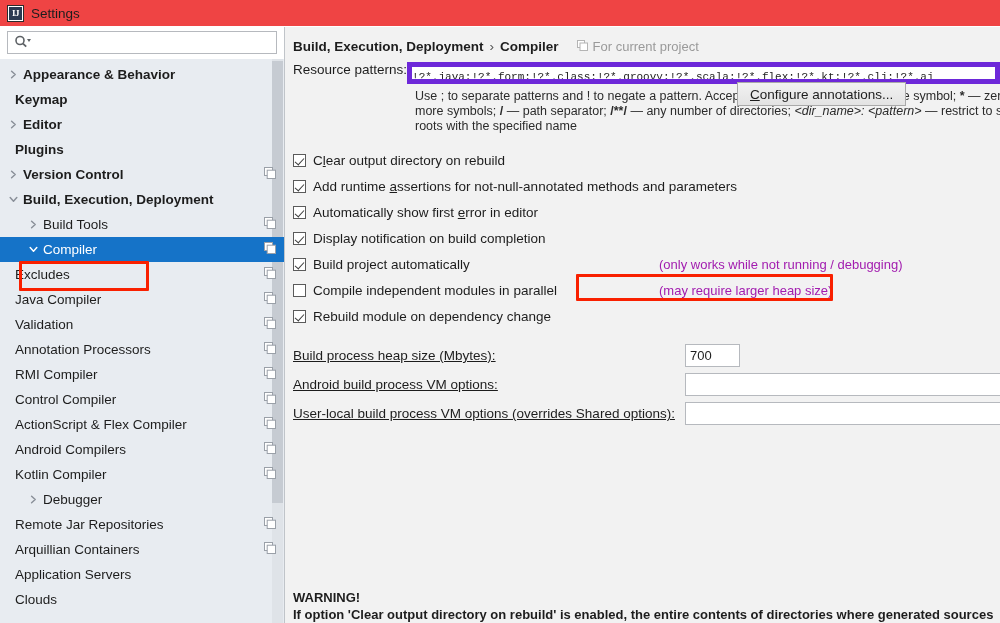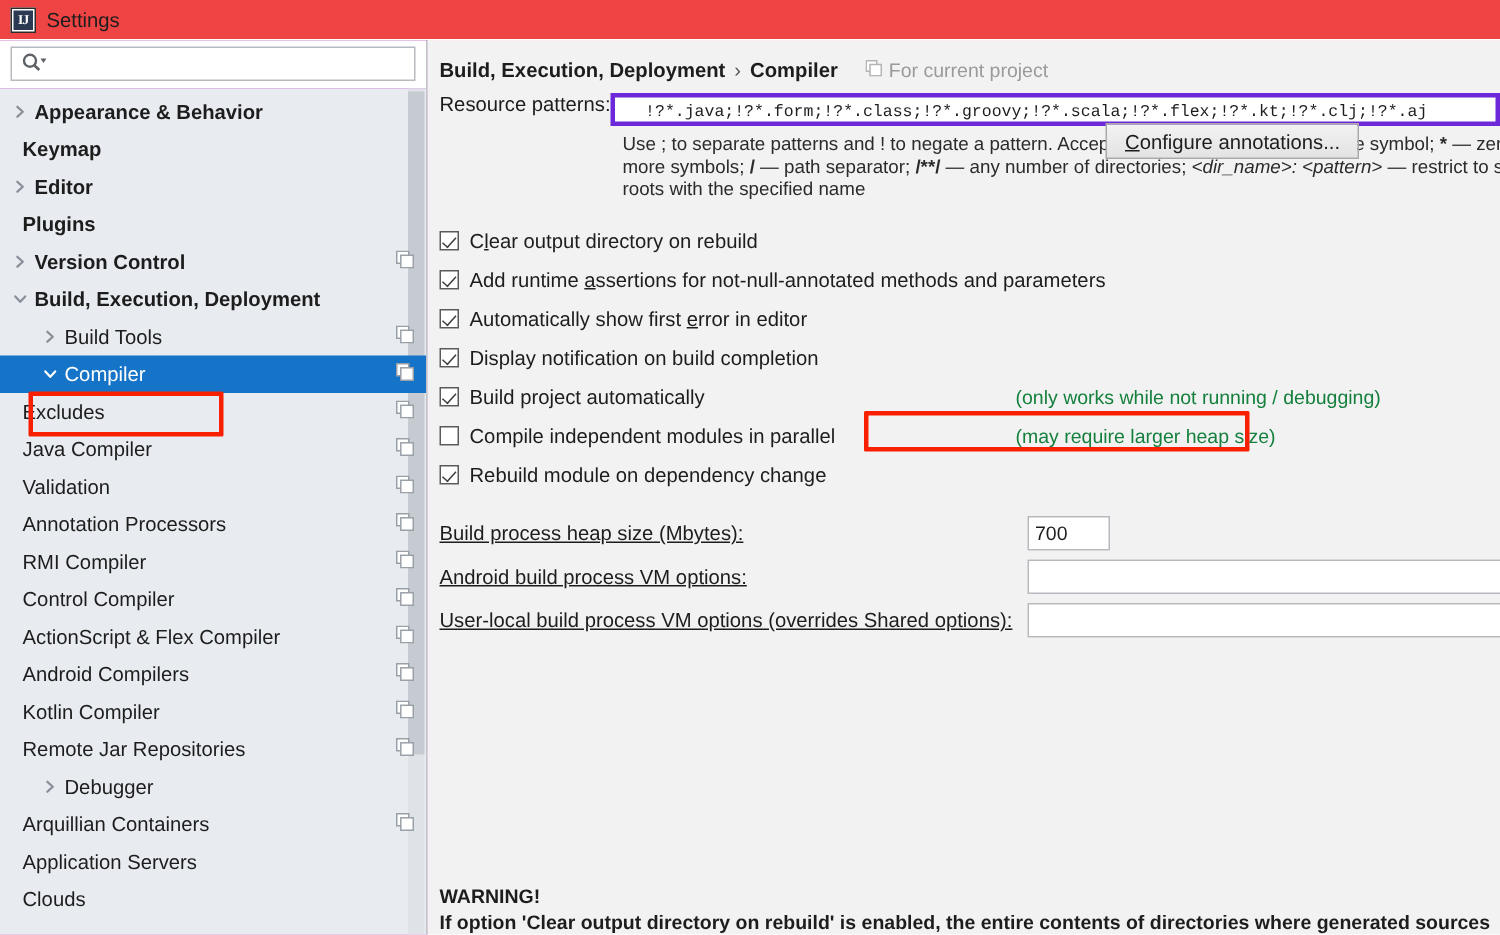--- a/index.html
+++ b/index.html
@@ -179,25 +179,25 @@
   }
 
   .form { padding: 10px 0 0 8px; position: relative; }
   .label { font-size: 13.5px; color: #1d1d1d; white-space: nowrap; }
 
   .res-row { margin-top: -2px; display: flex; align-items: flex-start; }
   .res-label { width: 120px; }
   .textfield {
     height: 22px;
     background: #ffffff;
-    border: 3px solid #6d28d9;
+    border: 5px solid #6d28d9;
     font-family: "Liberation Mono", monospace;
     font-size: 11px;
     color: #1d1d1d;
-    padding: 0 20px;
+    padding: 0 0;
     line-height: 20px;
     overflow: hidden;
     white-space: nowrap;
   }
   #resource-patterns-input { width: 640px; }
 
   .helptext {
     margin: 5px 0 0 122px;
     width: 660px;
     font-size: 12.5px;
@@ -231,23 +231,23 @@
     left: 3px; top: 1px;
     width: 4px; height: 8px;
     border: solid #3c3c3c;
     border-width: 0 1.6px 1.6px 0;
     transform: rotate(42deg);
   }
   .cb-label { font-size: 13.5px; white-space: nowrap; }
   .cb-label u { text-decoration: underline; }
   .side-note {
     position: absolute;
-    left: 384px;
+    left: 366px;
     font-size: 13px;
-    color: #15803d;
+    color: #a21caf;
     white-space: nowrap;
   }
 
   .btn {
     position: absolute;
     left: 452px;
     top: 28px;
     height: 24px;
     padding: 0 12px;
     background: linear-gradient(#f2f2f2, #e3e3e3);
@@ -449,34 +449,34 @@
               <rect x="3.2" y="3.2" width="8.3" height="8.3" fill="#fff" stroke="#9aa0a8"></rect>
             </svg></span>
         </div>
         <div class="tree-row ind2 noarrow">
           <span class="tree-label">Kotlin Compiler</span>
           <span class="copy-icon"><svg width="12" height="12" viewBox="0 0 12 12">
               <rect x="0.5" y="0.5" width="8" height="8" fill="#fff" stroke="#9aa0a8"></rect>
               <rect x="3.2" y="3.2" width="8.3" height="8.3" fill="#fff" stroke="#9aa0a8"></rect>
             </svg></span>
         </div>
+        <div class="tree-row ind1">
+          <span class="arrow">
+            <svg width="11" height="11" viewBox="0 0 11 11">
+              <path d="M3.6 2.2 L7.2 5.5 L3.6 8.8" fill="none" stroke="#8a9099" stroke-width="1.5" stroke-linecap="round" stroke-linejoin="round"></path>
+            </svg>
+          </span>
+          <span class="tree-label">Debugger</span>
+        </div>
         <div class="tree-row ind1 noarrow">
           <span class="tree-label">Remote Jar Repositories</span>
           <span class="copy-icon"><svg width="12" height="12" viewBox="0 0 12 12">
               <rect x="0.5" y="0.5" width="8" height="8" fill="#fff" stroke="#9aa0a8"></rect>
               <rect x="3.2" y="3.2" width="8.3" height="8.3" fill="#fff" stroke="#9aa0a8"></rect>
             </svg></span>
-        </div>
-        <div class="tree-row ind1">
-          <span class="arrow">
-            <svg width="11" height="11" viewBox="0 0 11 11">
-              <path d="M3.6 2.2 L7.2 5.5 L3.6 8.8" fill="none" stroke="#8a9099" stroke-width="1.5" stroke-linecap="round" stroke-linejoin="round"></path>
-            </svg>
-          </span>
-          <span class="tree-label">Debugger</span>
         </div>
         <div class="tree-row ind1 noarrow">
           <span class="tree-label">Arquillian Containers</span>
           <span class="copy-icon"><svg width="12" height="12" viewBox="0 0 12 12">
               <rect x="0.5" y="0.5" width="8" height="8" fill="#fff" stroke="#9aa0a8"></rect>
               <rect x="3.2" y="3.2" width="8.3" height="8.3" fill="#fff" stroke="#9aa0a8"></rect>
             </svg></span>
         </div>
         <div class="tree-row ind1 noarrow">
           <span class="tree-label">Application Servers</span>

